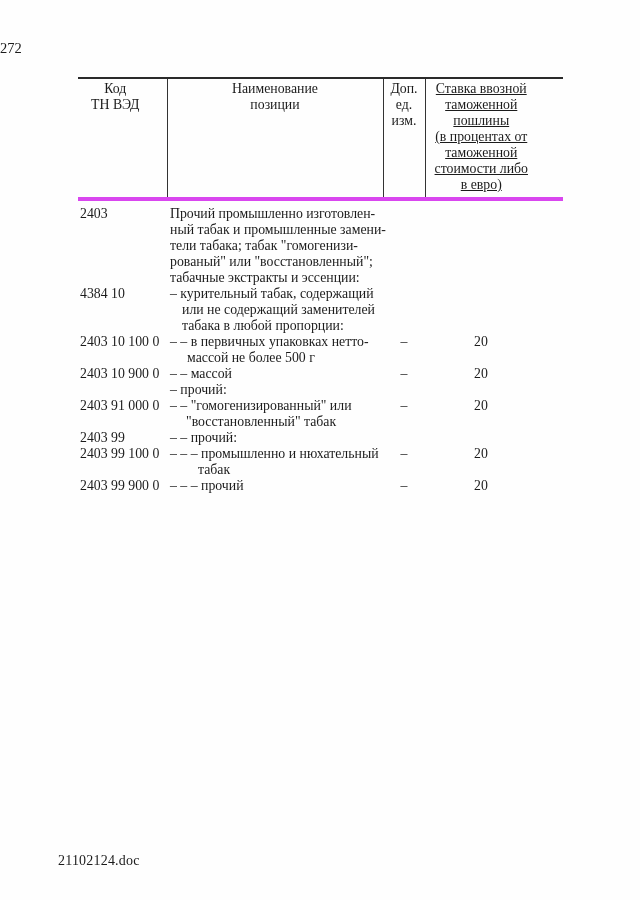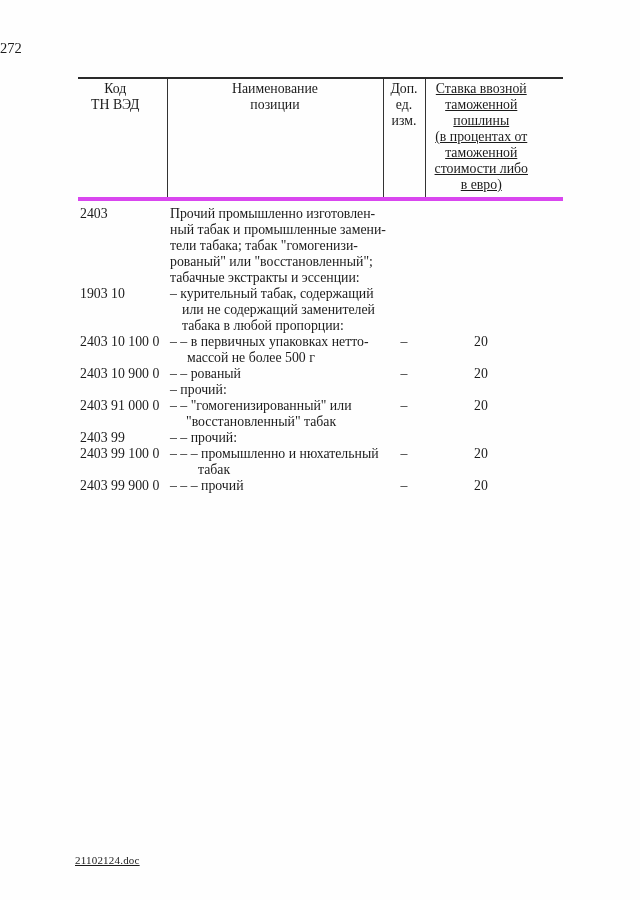--- a/index.html
+++ b/index.html
@@ -61,26 +61,25 @@
     line-height: 16px;
   }
   .tariff-table tbody tr:first-child td { padding-top: 5px; }
   td.col-code { padding-left: 2px; white-space: nowrap; }
   td.col-desc { padding-left: 3px; }
   td.col-desc .desc-line { white-space: nowrap; }
   td.col-unit { text-align: center; }
   td.col-rate { text-align: center; padding-right: 26px; }
   .footer {
     position: absolute;
-    left: 75px;
+    left: 58px;
     top: 855px;
-    font-size: 11px;
+    font-size: 14px;
     line-height: 11px;
     letter-spacing: 0.2px;
-    text-decoration: underline;
   }
 </style>
 </head>
 <body>
 
 <div class="page">
 
   <div class="page-number">272</div>
 
   <table class="tariff-table">
@@ -115,42 +114,42 @@
             <div class="desc-line" style="padding-left: 0px;">Прочий промышленно изготовлен-</div>
             <div class="desc-line" style="padding-left: 0px; text-align: right;">ный табак и промышленные замени-</div>
             <div class="desc-line" style="padding-left: 0px;">тели табака; табак "гомогенизи-</div>
             <div class="desc-line" style="padding-left: 0px;">рованый" или "восстановленный";</div>
             <div class="desc-line" style="padding-left: 0px;">табачные экстракты и эссенции:</div>
           </td>
           <td class="col-unit"></td>
           <td class="col-rate"></td>
         </tr>
         <tr>
-          <td class="col-code">1903 10</td>
+          <td class="col-code">4384 10</td>
           <td class="col-desc">
             <div class="desc-line" style="padding-left: 0px;">– курительный табак, содержащий</div>
             <div class="desc-line" style="padding-left: 12px;">или не содержащий заменителей</div>
             <div class="desc-line" style="padding-left: 12px;">табака в любой пропорции:</div>
           </td>
           <td class="col-unit"></td>
           <td class="col-rate"></td>
         </tr>
         <tr>
           <td class="col-code">2403 10 100 0</td>
           <td class="col-desc">
             <div class="desc-line" style="padding-left: 0px;">– – в первичных упаковках нетто-</div>
             <div class="desc-line" style="padding-left: 17px;">массой не более 500 г</div>
           </td>
           <td class="col-unit">–</td>
           <td class="col-rate">20</td>
         </tr>
         <tr>
           <td class="col-code">2403 10 900 0</td>
           <td class="col-desc">
-            <div class="desc-line" style="padding-left: 0px;">– – рованый</div>
+            <div class="desc-line" style="padding-left: 0px;">– – массой</div>
           </td>
           <td class="col-unit">–</td>
           <td class="col-rate">20</td>
         </tr>
         <tr>
           <td class="col-code"></td>
           <td class="col-desc">
             <div class="desc-line" style="padding-left: 0px;">– прочий:</div>
           </td>
           <td class="col-unit"></td>

